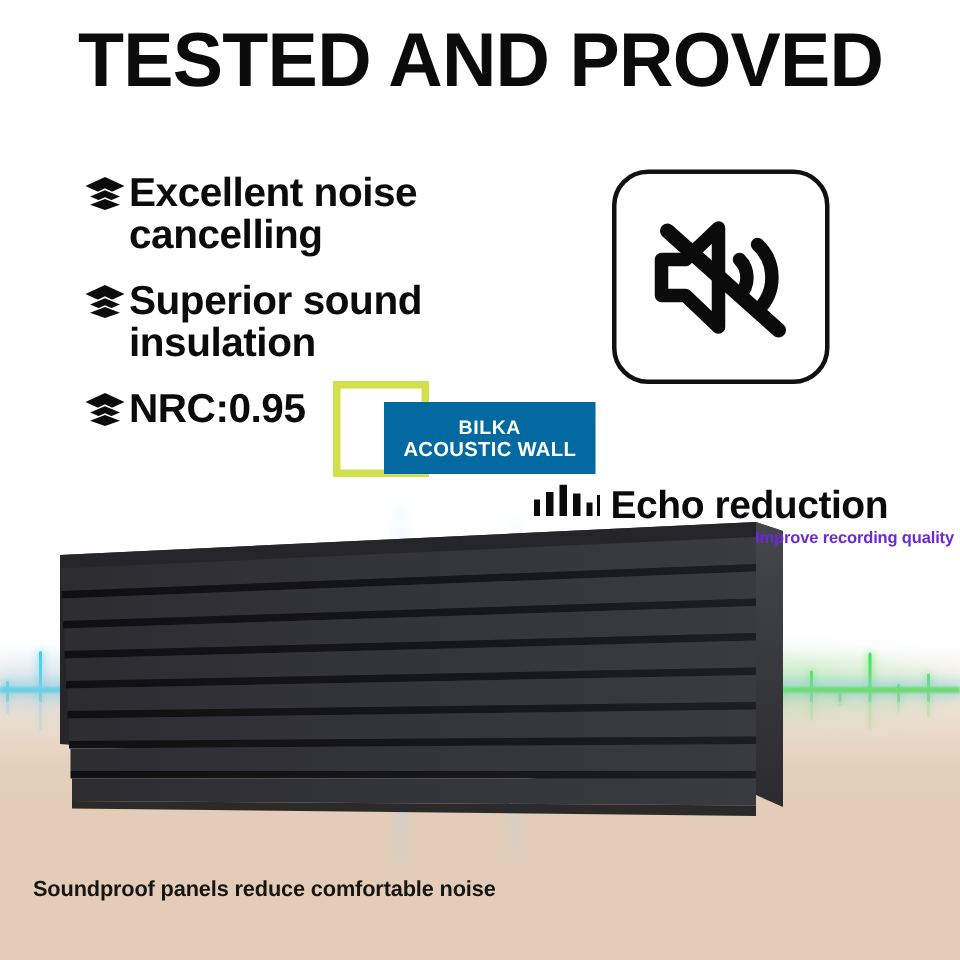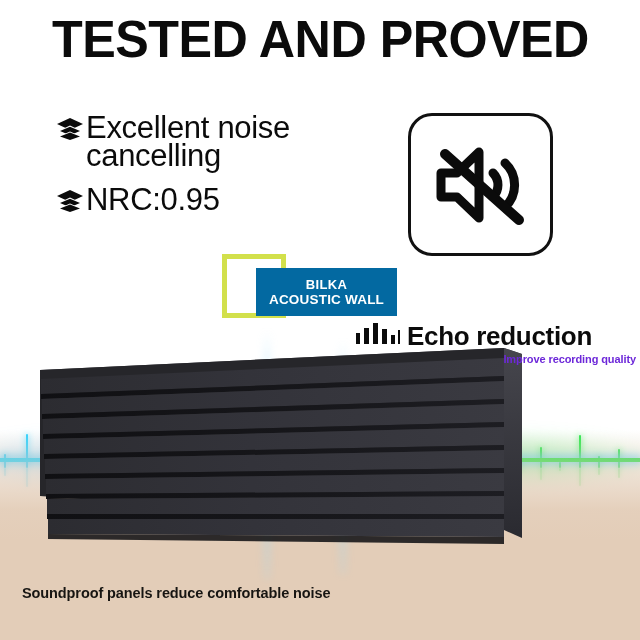--- a/index.html
+++ b/index.html
@@ -118,23 +118,23 @@
     min-height: 34px;
   }
   .feature-icon {
     position: absolute;
     left: 0; top: 3px;
     width: 28px; height: 24px;
   }
   .feature-label {
     display: block;
     padding-left: 30px;
-    font-size: 31px;
+    font-size: 27px;
     line-height: 28px;
-    font-weight: normal;
+    font-weight: bold;
     color: #0b0b0b;
     letter-spacing: -0.3px;
   }
   .feature.nrc .feature-label { white-space: nowrap; }
 
   
   .logo {
     position: absolute;
     left: 222px; top: 254px;
     width: 175px; height: 72px;
@@ -381,20 +381,32 @@
           <polygon points="14,1 27,7 14,13 1,7" fill="#0b0b0b"></polygon>
           <polygon points="14,8.5 25.5,14 14,19.5 2.5,14" fill="#ffffff"></polygon>
           <polygon points="14,9.8 24,14 14,18.2 4,14" fill="#0b0b0b"></polygon>
           <polygon points="14,14.5 25.5,19.5 14,24 2.5,19.5" fill="#ffffff"></polygon>
           <polygon points="14,15.6 24,19.5 14,23 4,19.5" fill="#0b0b0b"></polygon>
         </svg>
       </span>
       <span class="feature-label">Excellent noise cancelling</span>
     </div>
 
+    <div class="feature">
+      <span class="feature-icon">
+        <svg width="28" height="24" viewBox="0 0 28 24">
+          <polygon points="14,1 27,7 14,13 1,7" fill="#0b0b0b"></polygon>
+          <polygon points="14,8.5 25.5,14 14,19.5 2.5,14" fill="#ffffff"></polygon>
+          <polygon points="14,9.8 24,14 14,18.2 4,14" fill="#0b0b0b"></polygon>
+          <polygon points="14,14.5 25.5,19.5 14,24 2.5,19.5" fill="#ffffff"></polygon>
+          <polygon points="14,15.6 24,19.5 14,23 4,19.5" fill="#0b0b0b"></polygon>
+        </svg>
+      </span>
+      <span class="feature-label">Superior sound insulation</span>
+    </div>
 
     <div class="feature nrc">
       <span class="feature-icon">
         <svg width="28" height="24" viewBox="0 0 28 24">
           <polygon points="14,1 27,7 14,13 1,7" fill="#0b0b0b"></polygon>
           <polygon points="14,8.5 25.5,14 14,19.5 2.5,14" fill="#ffffff"></polygon>
           <polygon points="14,9.8 24,14 14,18.2 4,14" fill="#0b0b0b"></polygon>
           <polygon points="14,14.5 25.5,19.5 14,24 2.5,19.5" fill="#ffffff"></polygon>
           <polygon points="14,15.6 24,19.5 14,23 4,19.5" fill="#0b0b0b"></polygon>
         </svg>

